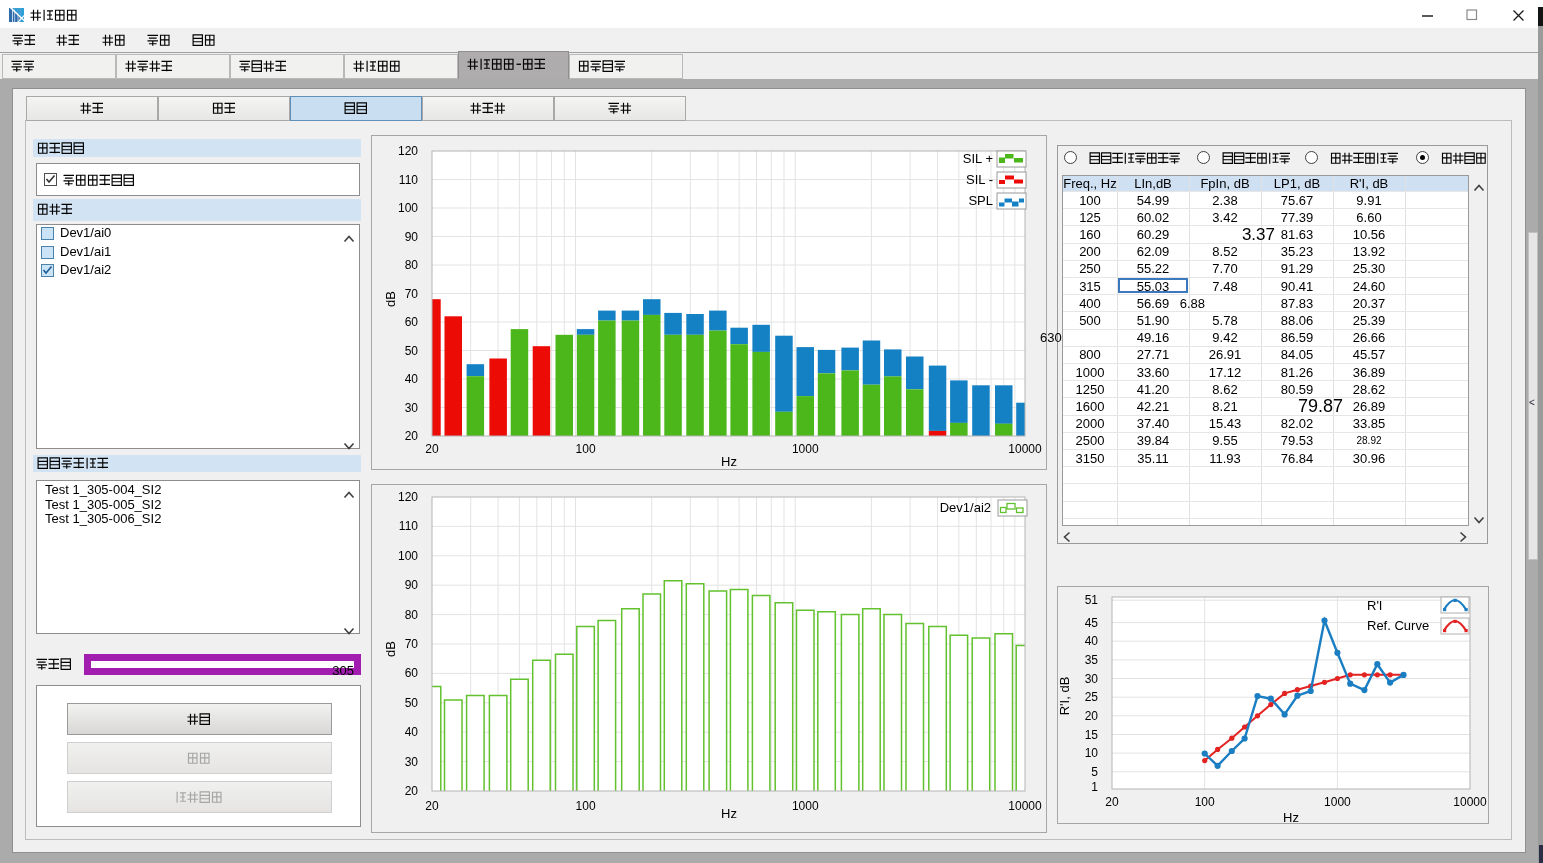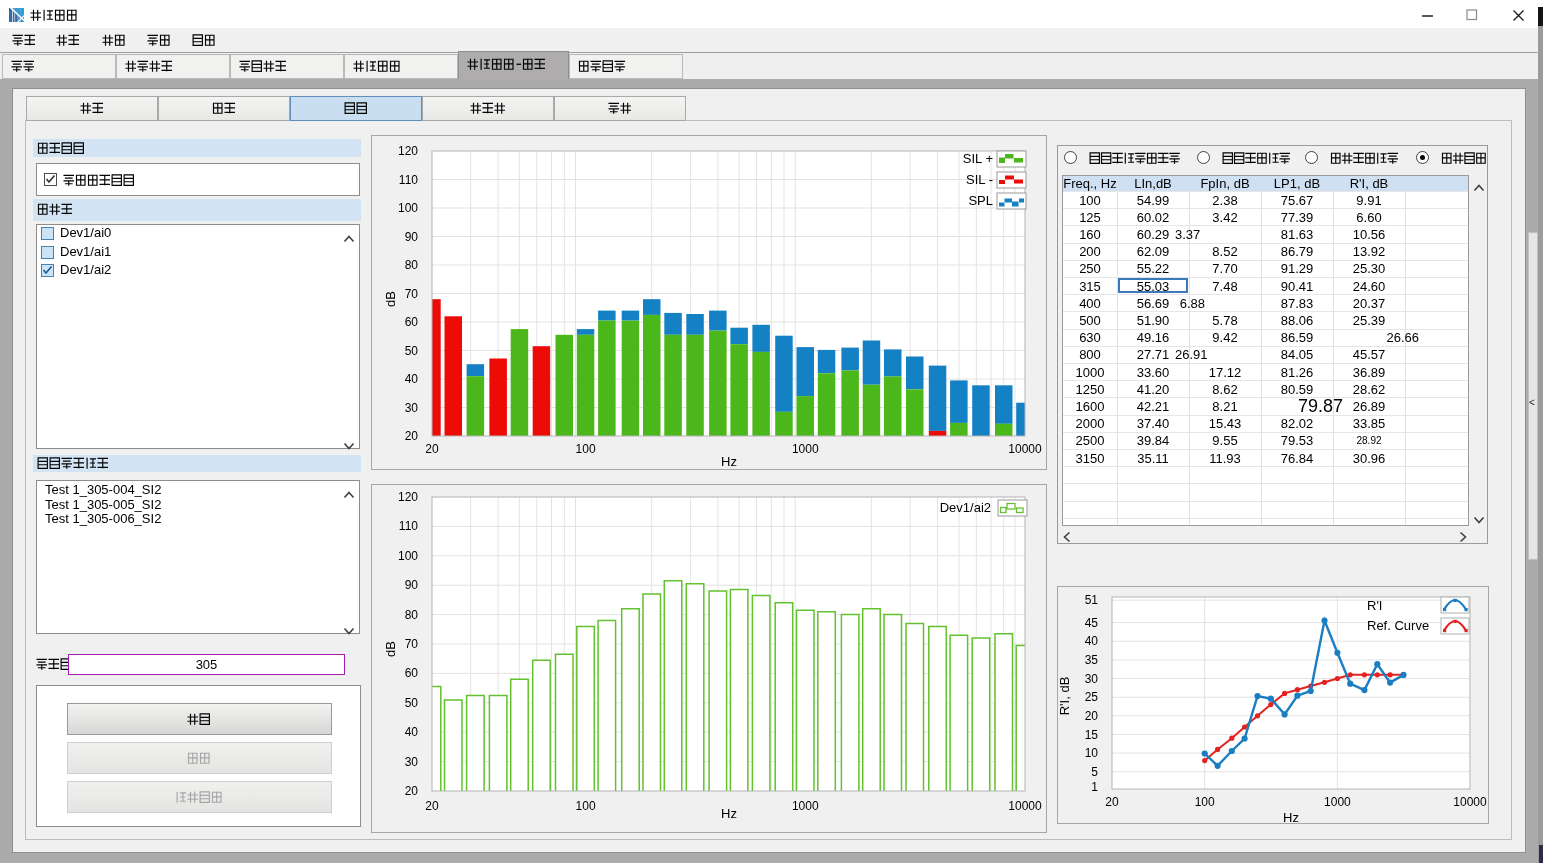--- a/index.html
+++ b/index.html
@@ -213,21 +213,21 @@
         <path d="M1.5 6.5 L6 1.5 L10.5 6.5" fill="none" stroke="#404040" stroke-width="1.6"></path>
       </svg></div>
 <div class="abs" style="left:343px;top:621px"><svg width="12" height="8" viewBox="0 0 12 8">
         <path d="M1.5 1.5 L6 6.5 L10.5 1.5" fill="none" stroke="#404040" stroke-width="1.6"></path>
       </svg></div>
 <svg class="abs" style="left:36px;top:658px" width="38" height="13">
       <path d="M0.5 1.3 H11.0 M1.9 4.1 H9.6 M0.5 6.8999999999999995 H11.0 M1.9 9.700000000000001 H9.6 M5.75 6.8999999999999995 V11.8" stroke="#000" stroke-width="1.15" fill="none"></path>
       <path d="M12.5 1.4 H23.0 M12.5 5.8 H23.0 M12.5 10.4 H23.0 M17.75 0.8 V11.3" stroke="#000" stroke-width="1.15" fill="none"></path>
       <path d="M25.1 0.8 H34.4 V11.4 H25.1 Z M25.1 4.4 H34.4 M25.1 7.7 H34.4" stroke="#000" stroke-width="1.15" fill="none"></path>
     </svg>
-<div class="abs" style="left:68px;top:654px;width:277px;height:21px;background:#fff;border:1px solid #a21caf;box-sizing:border-box;text-align:center;font-size:13px;line-height:20px">305</div>
+<div class="abs" style="left:84px;top:654px;width:277px;height:21px;background:#fff;border:7px solid #a21caf;box-sizing:border-box;text-align:right;font-size:13px;line-height:20px">305</div>
 <div class="abs" style="left:36px;top:685px;width:325px;height:142px;background:#fff;border:1px solid #8d8d8d;box-sizing:border-box"></div>
 <div class="abs" style="left:67px;top:703px;width:265px;height:32px;background:linear-gradient(#f2f2f1,#d8d7d5);border:1px solid #9a9a9a;box-sizing:border-box"></div>
 <svg class="abs" style="left:187px;top:713px" width="26" height="13">
       <path d="M3.5 0.8 V11.8 M7.7 0.8 V11.8 M0.5 4.0 H11.0 M0.5 8.200000000000001 H11.0" stroke="#000" stroke-width="1.15" fill="none"></path>
       <path d="M13.1 0.8 H22.4 V11.4 H13.1 Z M13.1 4.4 H22.4 M13.1 7.7 H22.4" stroke="#000" stroke-width="1.15" fill="none"></path>
     </svg>
 <div class="abs" style="left:67px;top:742px;width:265px;height:32px;background:linear-gradient(#f0f0ee,#e5e4e2);border:1px solid #cfcfcf;box-sizing:border-box"></div>
 <svg class="abs" style="left:187px;top:752px" width="26" height="13">
       <path d="M1.5 1.2000000000000002 H10.0 V11.200000000000001 H1.5 Z M1.5 5.8 H10.0 M5.75 1.2000000000000002 V11.200000000000001" stroke="#a5a5a5" stroke-width="1.15" fill="none"></path>
       <path d="M13.5 1.2000000000000002 H22.0 V11.200000000000001 H13.5 Z M13.5 5.8 H22.0 M17.75 1.2000000000000002 V11.200000000000001" stroke="#a5a5a5" stroke-width="1.15" fill="none"></path>
@@ -610,27 +610,27 @@
 <div style="position:absolute;left:1175px;top:191.5px;width:100px;height:17px;line-height:17px;text-align:center;font-size:13px">2.38</div>
 <div style="position:absolute;left:1247px;top:191.5px;width:100px;height:17px;line-height:17px;text-align:center;font-size:13px">75.67</div>
 <div style="position:absolute;left:1319px;top:191.5px;width:100px;height:17px;line-height:17px;text-align:center;font-size:13px">9.91</div>
 <div style="position:absolute;left:1040px;top:208.7px;width:100px;height:17px;line-height:17px;text-align:center;font-size:13px">125</div>
 <div style="position:absolute;left:1103px;top:208.7px;width:100px;height:17px;line-height:17px;text-align:center;font-size:13px">60.02</div>
 <div style="position:absolute;left:1175px;top:208.7px;width:100px;height:17px;line-height:17px;text-align:center;font-size:13px">3.42</div>
 <div style="position:absolute;left:1247px;top:208.7px;width:100px;height:17px;line-height:17px;text-align:center;font-size:13px">77.39</div>
 <div style="position:absolute;left:1319px;top:208.7px;width:100px;height:17px;line-height:17px;text-align:center;font-size:13px">6.60</div>
 <div style="position:absolute;left:1040px;top:225.9px;width:100px;height:17px;line-height:17px;text-align:center;font-size:13px">160</div>
 <div style="position:absolute;left:1103px;top:225.9px;width:100px;height:17px;line-height:17px;text-align:center;font-size:13px">60.29</div>
-<div style="position:absolute;left:1175px;top:225.9px;width:100px;height:17px;line-height:17px;text-align:left;font-size:13px">3.37</div>
+<div style="position:absolute;left:1175px;top:225.9px;width:100px;height:17px;line-height:17px;text-align:right;font-size:17px">3.37</div>
 <div style="position:absolute;left:1247px;top:225.9px;width:100px;height:17px;line-height:17px;text-align:center;font-size:13px">81.63</div>
 <div style="position:absolute;left:1319px;top:225.9px;width:100px;height:17px;line-height:17px;text-align:center;font-size:13px">10.56</div>
 <div style="position:absolute;left:1040px;top:243.1px;width:100px;height:17px;line-height:17px;text-align:center;font-size:13px">200</div>
 <div style="position:absolute;left:1103px;top:243.1px;width:100px;height:17px;line-height:17px;text-align:center;font-size:13px">62.09</div>
 <div style="position:absolute;left:1175px;top:243.1px;width:100px;height:17px;line-height:17px;text-align:center;font-size:13px">8.52</div>
-<div style="position:absolute;left:1247px;top:243.1px;width:100px;height:17px;line-height:17px;text-align:center;font-size:13px">86.79</div>
+<div style="position:absolute;left:1247px;top:243.1px;width:100px;height:17px;line-height:17px;text-align:center;font-size:13px">35.23</div>
 <div style="position:absolute;left:1319px;top:243.1px;width:100px;height:17px;line-height:17px;text-align:center;font-size:13px">13.92</div>
 <div style="position:absolute;left:1040px;top:260.3px;width:100px;height:17px;line-height:17px;text-align:center;font-size:13px">250</div>
 <div style="position:absolute;left:1103px;top:260.3px;width:100px;height:17px;line-height:17px;text-align:center;font-size:13px">55.22</div>
 <div style="position:absolute;left:1175px;top:260.3px;width:100px;height:17px;line-height:17px;text-align:center;font-size:13px">7.70</div>
 <div style="position:absolute;left:1247px;top:260.3px;width:100px;height:17px;line-height:17px;text-align:center;font-size:13px">91.29</div>
 <div style="position:absolute;left:1319px;top:260.3px;width:100px;height:17px;line-height:17px;text-align:center;font-size:13px">25.30</div>
 <div style="position:absolute;left:1040px;top:277.5px;width:100px;height:17px;line-height:17px;text-align:center;font-size:13px">315</div>
 <div style="position:absolute;left:1103px;top:277.5px;width:100px;height:17px;line-height:17px;text-align:center;font-size:13px">55.03</div>
 <div style="position:absolute;left:1175px;top:277.5px;width:100px;height:17px;line-height:17px;text-align:center;font-size:13px">7.48</div>
 <div style="position:absolute;left:1247px;top:277.5px;width:100px;height:17px;line-height:17px;text-align:center;font-size:13px">90.41</div>
@@ -638,28 +638,28 @@
 <div style="position:absolute;left:1040px;top:294.7px;width:100px;height:17px;line-height:17px;text-align:center;font-size:13px">400</div>
 <div style="position:absolute;left:1103px;top:294.7px;width:100px;height:17px;line-height:17px;text-align:center;font-size:13px">56.69</div>
 <div style="position:absolute;left:1105px;top:294.7px;width:100px;height:17px;line-height:17px;text-align:right;font-size:13px">6.88</div>
 <div style="position:absolute;left:1247px;top:294.7px;width:100px;height:17px;line-height:17px;text-align:center;font-size:13px">87.83</div>
 <div style="position:absolute;left:1319px;top:294.7px;width:100px;height:17px;line-height:17px;text-align:center;font-size:13px">20.37</div>
 <div style="position:absolute;left:1040px;top:311.9px;width:100px;height:17px;line-height:17px;text-align:center;font-size:13px">500</div>
 <div style="position:absolute;left:1103px;top:311.9px;width:100px;height:17px;line-height:17px;text-align:center;font-size:13px">51.90</div>
 <div style="position:absolute;left:1175px;top:311.9px;width:100px;height:17px;line-height:17px;text-align:center;font-size:13px">5.78</div>
 <div style="position:absolute;left:1247px;top:311.9px;width:100px;height:17px;line-height:17px;text-align:center;font-size:13px">88.06</div>
 <div style="position:absolute;left:1319px;top:311.9px;width:100px;height:17px;line-height:17px;text-align:center;font-size:13px">25.39</div>
-<div style="position:absolute;left:1040px;top:329.1px;width:100px;height:17px;line-height:17px;text-align:center;font-size:13px">630</div>
+<div style="position:absolute;left:1040px;top:329.1px;width:100px;height:17px;line-height:17px;text-align:left;font-size:13px">630</div>
 <div style="position:absolute;left:1103px;top:329.1px;width:100px;height:17px;line-height:17px;text-align:center;font-size:13px">49.16</div>
 <div style="position:absolute;left:1175px;top:329.1px;width:100px;height:17px;line-height:17px;text-align:center;font-size:13px">9.42</div>
 <div style="position:absolute;left:1247px;top:329.1px;width:100px;height:17px;line-height:17px;text-align:center;font-size:13px">86.59</div>
-<div style="position:absolute;left:1319px;top:329.1px;width:100px;height:17px;line-height:17px;text-align:right;font-size:13px">26.66</div>
+<div style="position:absolute;left:1319px;top:329.1px;width:100px;height:17px;line-height:17px;text-align:center;font-size:13px">26.66</div>
 <div style="position:absolute;left:1040px;top:346.3px;width:100px;height:17px;line-height:17px;text-align:center;font-size:13px">800</div>
 <div style="position:absolute;left:1103px;top:346.3px;width:100px;height:17px;line-height:17px;text-align:center;font-size:13px">27.71</div>
-<div style="position:absolute;left:1175px;top:346.3px;width:100px;height:17px;line-height:17px;font-size:13px">26.91</div>
+<div style="position:absolute;left:1175px;top:346.3px;width:100px;height:17px;line-height:17px;text-align:center;font-size:13px">26.91</div>
 <div style="position:absolute;left:1247px;top:346.3px;width:100px;height:17px;line-height:17px;text-align:center;font-size:13px">84.05</div>
 <div style="position:absolute;left:1319px;top:346.3px;width:100px;height:17px;line-height:17px;text-align:center;font-size:13px">45.57</div>
 <div style="position:absolute;left:1040px;top:363.5px;width:100px;height:17px;line-height:17px;text-align:center;font-size:13px">1000</div>
 <div style="position:absolute;left:1103px;top:363.5px;width:100px;height:17px;line-height:17px;text-align:center;font-size:13px">33.60</div>
 <div style="position:absolute;left:1175px;top:363.5px;width:100px;height:17px;line-height:17px;text-align:center;font-size:13px">17.12</div>
 <div style="position:absolute;left:1247px;top:363.5px;width:100px;height:17px;line-height:17px;text-align:center;font-size:13px">81.26</div>
 <div style="position:absolute;left:1319px;top:363.5px;width:100px;height:17px;line-height:17px;text-align:center;font-size:13px">36.89</div>
 <div style="position:absolute;left:1040px;top:380.7px;width:100px;height:17px;line-height:17px;text-align:center;font-size:13px">1250</div>
 <div style="position:absolute;left:1103px;top:380.7px;width:100px;height:17px;line-height:17px;text-align:center;font-size:13px">41.20</div>
 <div style="position:absolute;left:1175px;top:380.7px;width:100px;height:17px;line-height:17px;text-align:center;font-size:13px">8.62</div>

